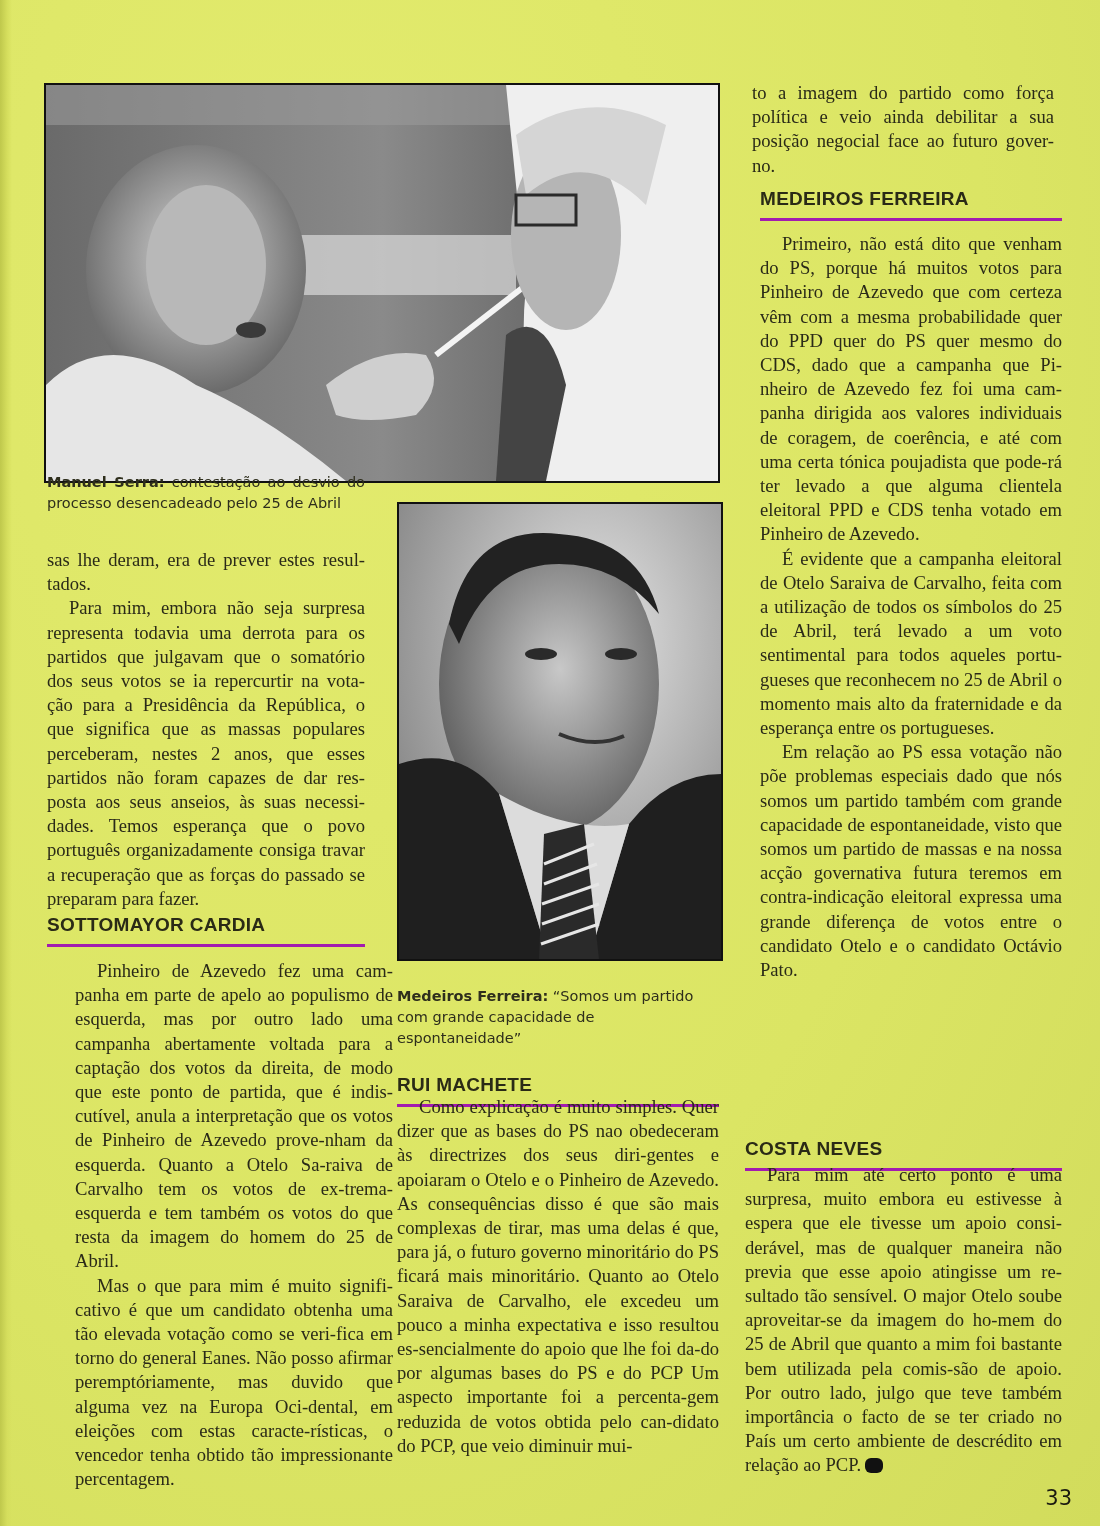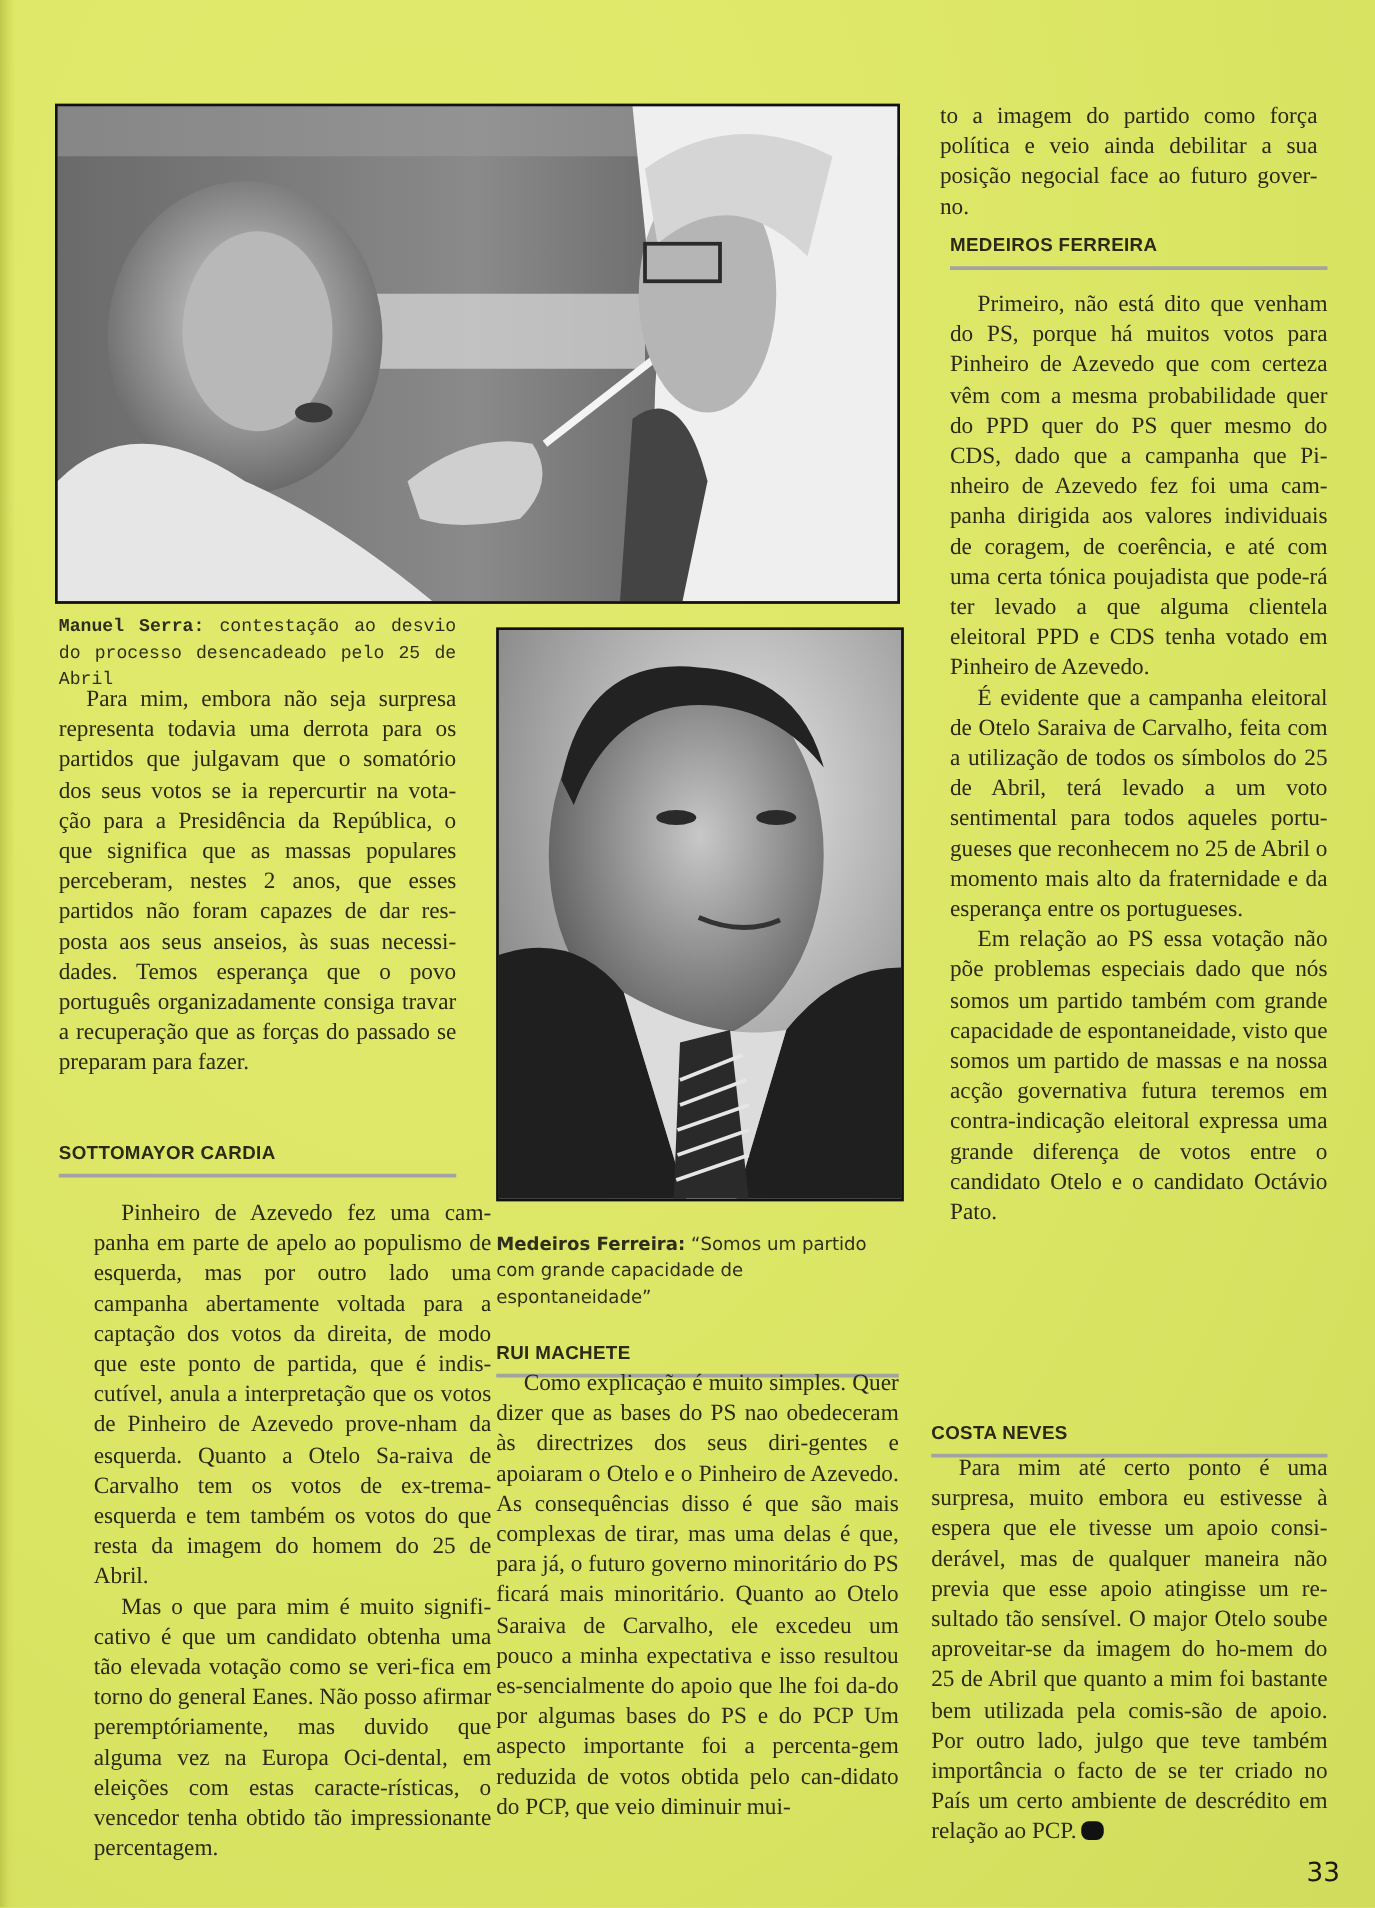--- a/index.html
+++ b/index.html
@@ -21,38 +21,38 @@
   .photo svg { display: block; width: 100%; height: 100%; }
   #photo1 { left: 44px; top: 83px; width: 672px; height: 396px; }
   #photo2 { left: 397px; top: 502px; width: 322px; height: 455px; }
 
   .caption {
     position: absolute;
     font-family: "DejaVu Sans", "Liberation Sans", sans-serif;
     font-size: 14.5px; line-height: 21px; color: #2e2e1c;
   }
   .caption b { font-weight: bold; }
-  #caption1 { left: 47px; top: 492px; width: 318px; text-align: justify; font-family: Liberation Mono, monospace; }
+  #caption1 { left: 47px; top: 472px; width: 318px; text-align: justify; }
   #caption2 { left: 397px; top: 986px; width: 322px; }
 
   .col {
     position: absolute; font-size: 18.6px; line-height: 24.2px;
     text-align: justify; hyphens: manual;
   }
   .col p { margin: 0; text-indent: 22px; }
   .col p.cont { text-indent: 0; }
   #col1 { left: 47px; top: 548px; width: 318px; }
   #col2 { left: 397px; top: 1095px; width: 322px; }
   #col3 { left: 752px; top: 81px; width: 302px; }
 
   .heading {
     font-family: "Liberation Sans", "DejaVu Sans", sans-serif;
-    font-size: 15px; font-weight: bold; letter-spacing: 0.3px;
+    font-size: 19px; font-weight: bold; letter-spacing: 0.3px;
     color: #2a2a16; margin: 0; padding: 0 0 8px 0;
-    border-bottom: 3px solid #a3a3a3; text-indent: 0;
+    border-bottom: 3px solid #a21caf; text-indent: 0;
   }
   .h-block { position: absolute; }
   #h-sottomayor { left: 47px; top: 914px; width: 318px; }
   #h-rui { left: 397px; top: 1046px; width: 322px; margin-top: 28px; }
   #h-medeiros { left: 760px; top: 188px; width: 302px; }
   #h-costa { left: 745px; top: 1118px; width: 317px; margin-top: 20px; }
 
   #col1b { left: 47px; top: 959px; width: 318px; margin-left: 28px; }
   #col3b { left: 760px; top: 232px; width: 302px; }
   #col3c { left: 745px; top: 1163px; width: 317px; }
@@ -139,20 +139,21 @@
       <line x1="142" y1="440" x2="200" y2="420"></line>
     </g>
   </svg>
 </div>
 
 <div class="caption" id="caption2">
   <b>Medeiros Ferreira:</b><span> “Somos um partido com grande capacidade de espontaneidade”</span>
 </div>
 
 <div class="col" id="col1">
+  <p class="cont">sas lhe deram, era de prever estes resul-tados.</p>
   <p>Para mim, embora não seja surpresa representa todavia uma derrota para os partidos que julgavam que o somatório dos seus votos se ia repercurtir na vota-ção para a Presidência da República, o que significa que as massas populares perceberam, nestes 2 anos, que esses partidos não foram capazes de dar res-posta aos seus anseios, às suas necessi-dades. Temos esperança que o povo português organizadamente consiga travar a recuperação que as forças do passado se preparam para fazer.</p>
 </div>
 
 <div class="h-block" id="h-sottomayor">
   <h2 class="heading">SOTTOMAYOR CARDIA</h2>
 </div>
 <div class="col" id="col1b">
   <p>Pinheiro de Azevedo fez uma cam-panha em parte de apelo ao populismo de esquerda, mas por outro lado uma campanha abertamente voltada para a captação dos votos da direita, de modo que este ponto de partida, que é indis-cutível, anula a interpretação que os votos de Pinheiro de Azevedo prove-nham da esquerda. Quanto a Otelo Sa-raiva de Carvalho tem os votos de ex-trema-esquerda e tem também os votos do que resta da imagem do homem do 25 de Abril.</p>
   <p>Mas o que para mim é muito signifi-cativo é que um candidato obtenha uma tão elevada votação como se veri-fica em torno do general Eanes. Não posso afirmar peremptóriamente, mas duvido que alguma vez na Europa Oci-dental, em eleições com estas caracte-rísticas, o vencedor tenha obtido tão impressionante percentagem.</p>
 </div>

